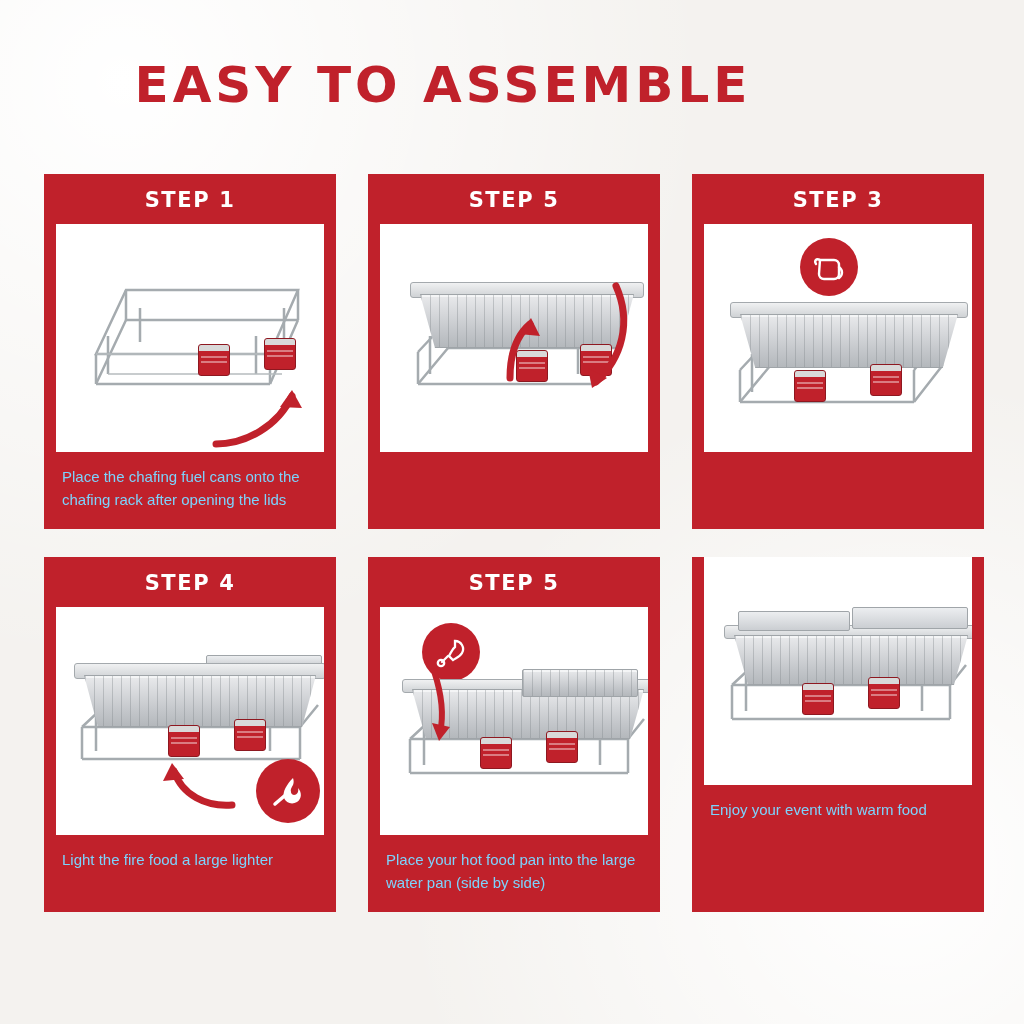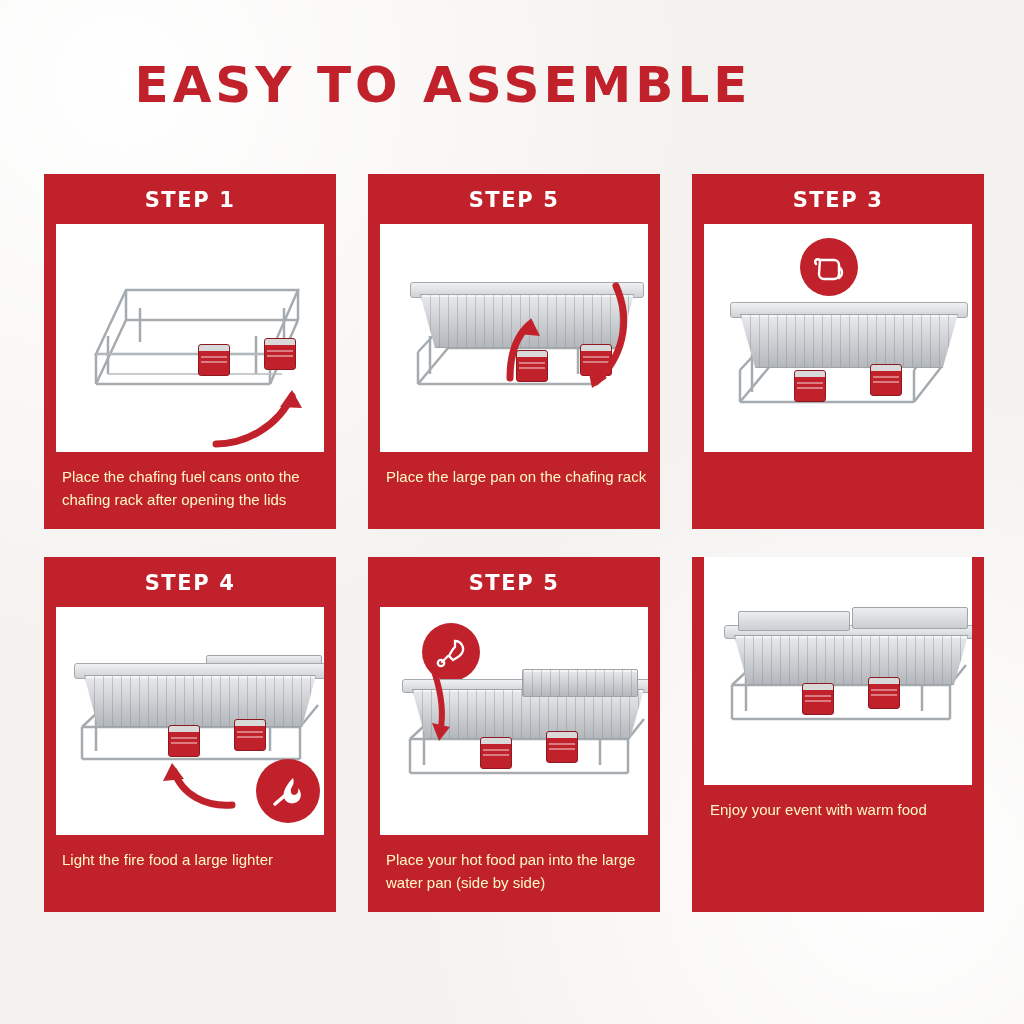--- a/index.html
+++ b/index.html
@@ -62,21 +62,21 @@
     font-family: "DejaVu Sans", sans-serif;
   }
   .card-image {
     background: #ffffff;
     height: 228px;
     margin: 0 12px;
     position: relative;
     overflow: hidden;
   }
   .card-caption {
-    color: #fef9c3;
+    color: #7dd3fc;
     font-size: 15px;
     line-height: 1.5;
     padding: 14px 4px 18px 18px;
     font-family: "Liberation Sans", sans-serif;
   }
   .r2 .card-image { height: 228px; }
 
   
   .scene { position: absolute; inset: 0; }
 
@@ -208,21 +208,20 @@
           <svg class="arrow-svg" style="left:110px; top:90px;" width="80" height="70">
             <path d="M20,64 C20,40 26,22 40,10" stroke="#c0212b" stroke-width="7" fill="none" stroke-linecap="round"></path>
             <path d="M41,4 L50,22 L29,20 Z" fill="#c0212b"></path>
           </svg>
           <svg class="arrow-svg" style="left:196px; top:58px;" width="70" height="120">
             <path d="M40,4 C56,40 46,76 20,100" stroke="#c0212b" stroke-width="7" fill="none" stroke-linecap="round"></path>
             <path d="M16,106 L12,86 L31,96 Z" fill="#c0212b"></path>
           </svg>
         </div>
       </div>
-      <div class="card-caption">Place the large pan on the chafing rack</div>
     </div>
 
     <div class="card">
       <div class="card-header">STEP 3</div>
       <div class="card-image">
         <div class="scene">
           <div class="badge" style="left:96px; top:14px;">
             <svg width="34" height="34" viewBox="0 0 34 34">
               <path d="M8,10 h14 a5,5 0 0 1 5,5 v9 a5,5 0 0 1 -5,5 h-10 a5,5 0 0 1 -5,-5 z" fill="none" stroke="#ffffff" stroke-width="2.4"></path>
               <path d="M8,10 C4,8 2,11 4,14" fill="none" stroke="#ffffff" stroke-width="2.4" stroke-linecap="round"></path>

